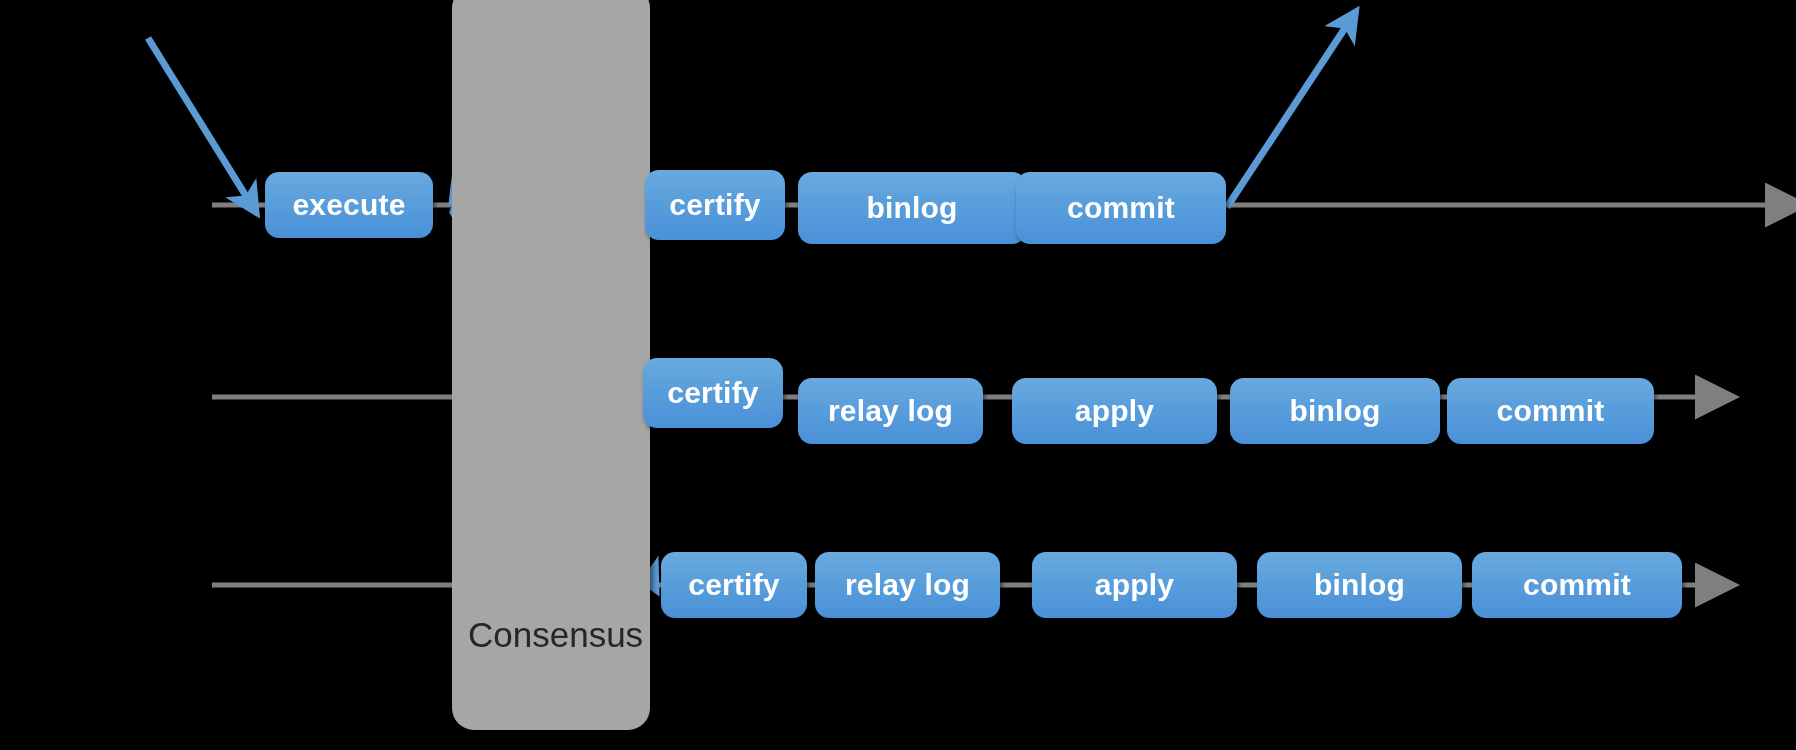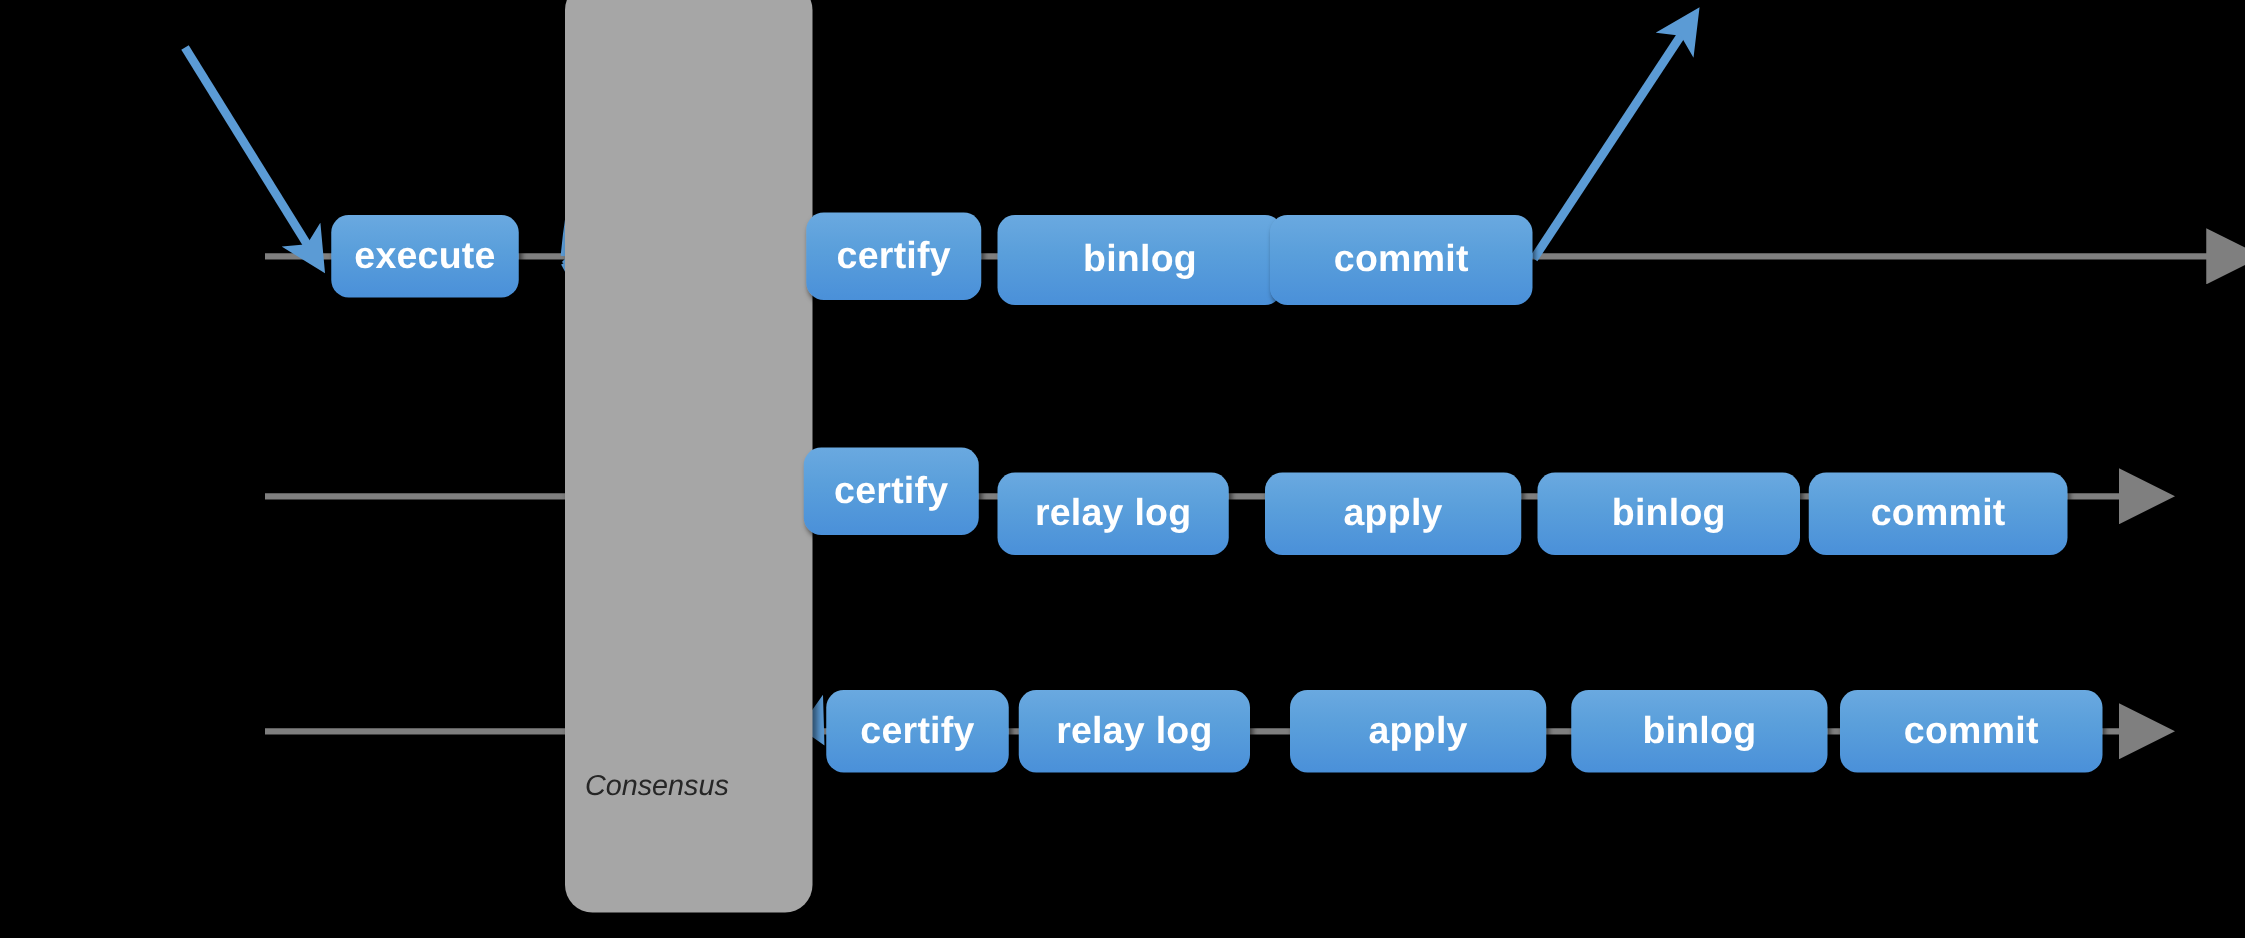--- a/index.html
+++ b/index.html
@@ -29,25 +29,24 @@
   .consensus-box{
     position:absolute;
     background:#a6a6a6;
     border-radius:22px;
     box-shadow:3px 3px 5px rgba(0,0,0,.5);
     z-index:1;
   }
   .consensus-label{
     position:absolute;
     color:#262626;
-    font-size:23px;
+    font-size:35px;
     font-weight:normal;
     z-index:3;
     white-space:nowrap;
-    font-style:italic;
   }
 </style>
 </head>
 <body>
 
 <div id="stage" style="width: 1796px; height: 750px; background: rgb(0, 0, 0);">
 
   <div class="consensus-box" id="consensus-box" style="left: 452px; top: -14px; width: 198px; height: 744px; background: rgb(166, 166, 166);"></div>
   <div class="consensus-label" id="consensus-label" style="left: 468px; top: 615px; color: rgb(38, 38, 38);">Consensus</div>
 
@@ -68,21 +67,21 @@
     <g id="bluearrows">
         <line x1="148" y1="38" x2="246" y2="196" stroke="#5b9bd5" stroke-width="7" marker-end="url(#bluehead)"></line>
         <line x1="1227" y1="207" x2="1345" y2="28" stroke="#5b9bd5" stroke-width="7" marker-end="url(#bluehead)"></line>
         <path d="M 452 205 C 470 8 , 569 26 , 612 198" fill="none" stroke="#5b9bd5" stroke-width="7" marker-end="url(#bluehead)"></path>
         <line x1="452" y1="207" x2="637" y2="385" stroke="#5b9bd5" stroke-width="7" marker-end="url(#bluehead)"></line>
         <line x1="452" y1="210" x2="647" y2="573" stroke="#5b9bd5" stroke-width="7" marker-end="url(#bluehead)"></line>
       </g>
   </svg>
 
   <div id="nodes-layer">
-      <div class="node" style="left: 265px; top: 172px; width: 150px; height: 66px; text-align: center;">
+      <div class="node" style="left: 265px; top: 172px; width: 168px; height: 66px; text-align: center;">
         <span>execute</span>
       </div>
       <div class="node" style="left: 645px; top: 170px; width: 140px; height: 70px;">
         <span>certify</span>
       </div>
       <div class="node" style="left: 798px; top: 172px; width: 228px; height: 72px;">
         <span>binlog</span>
       </div>
       <div class="node" style="left: 1016px; top: 172px; width: 210px; height: 72px;">
         <span>commit</span>

